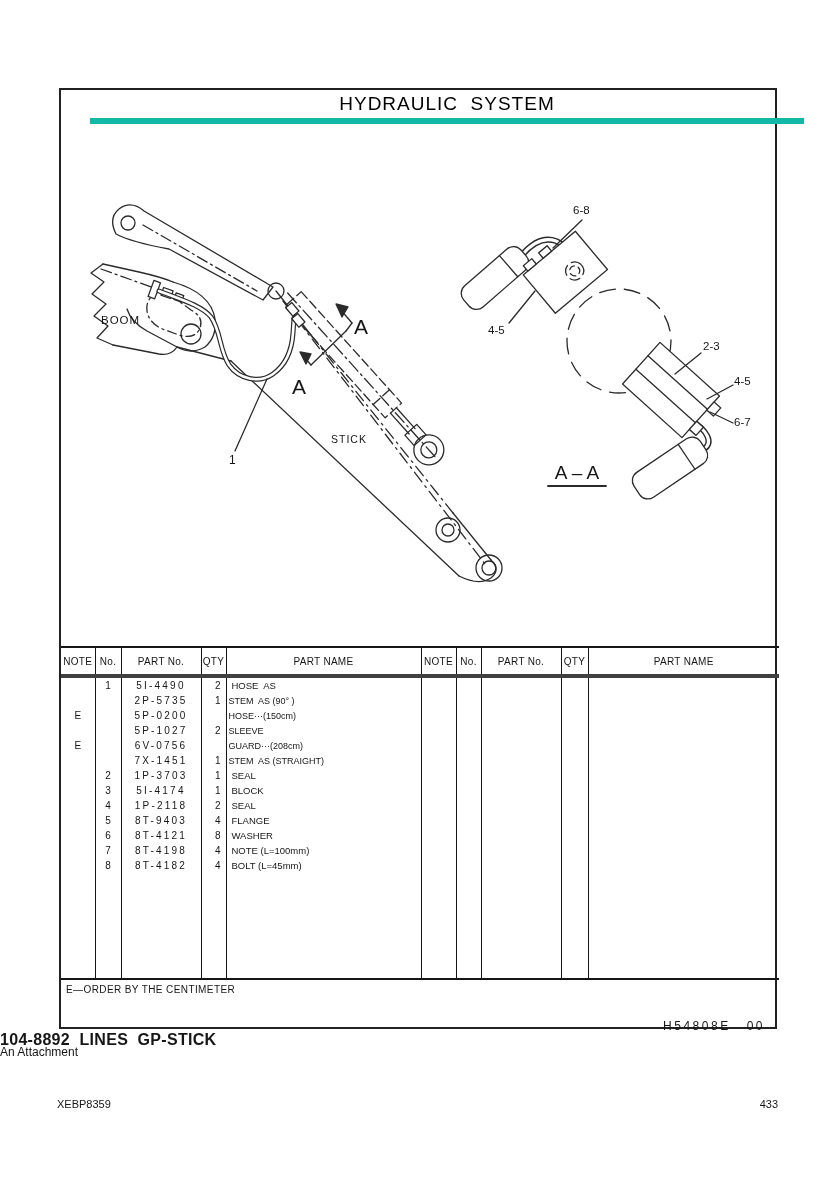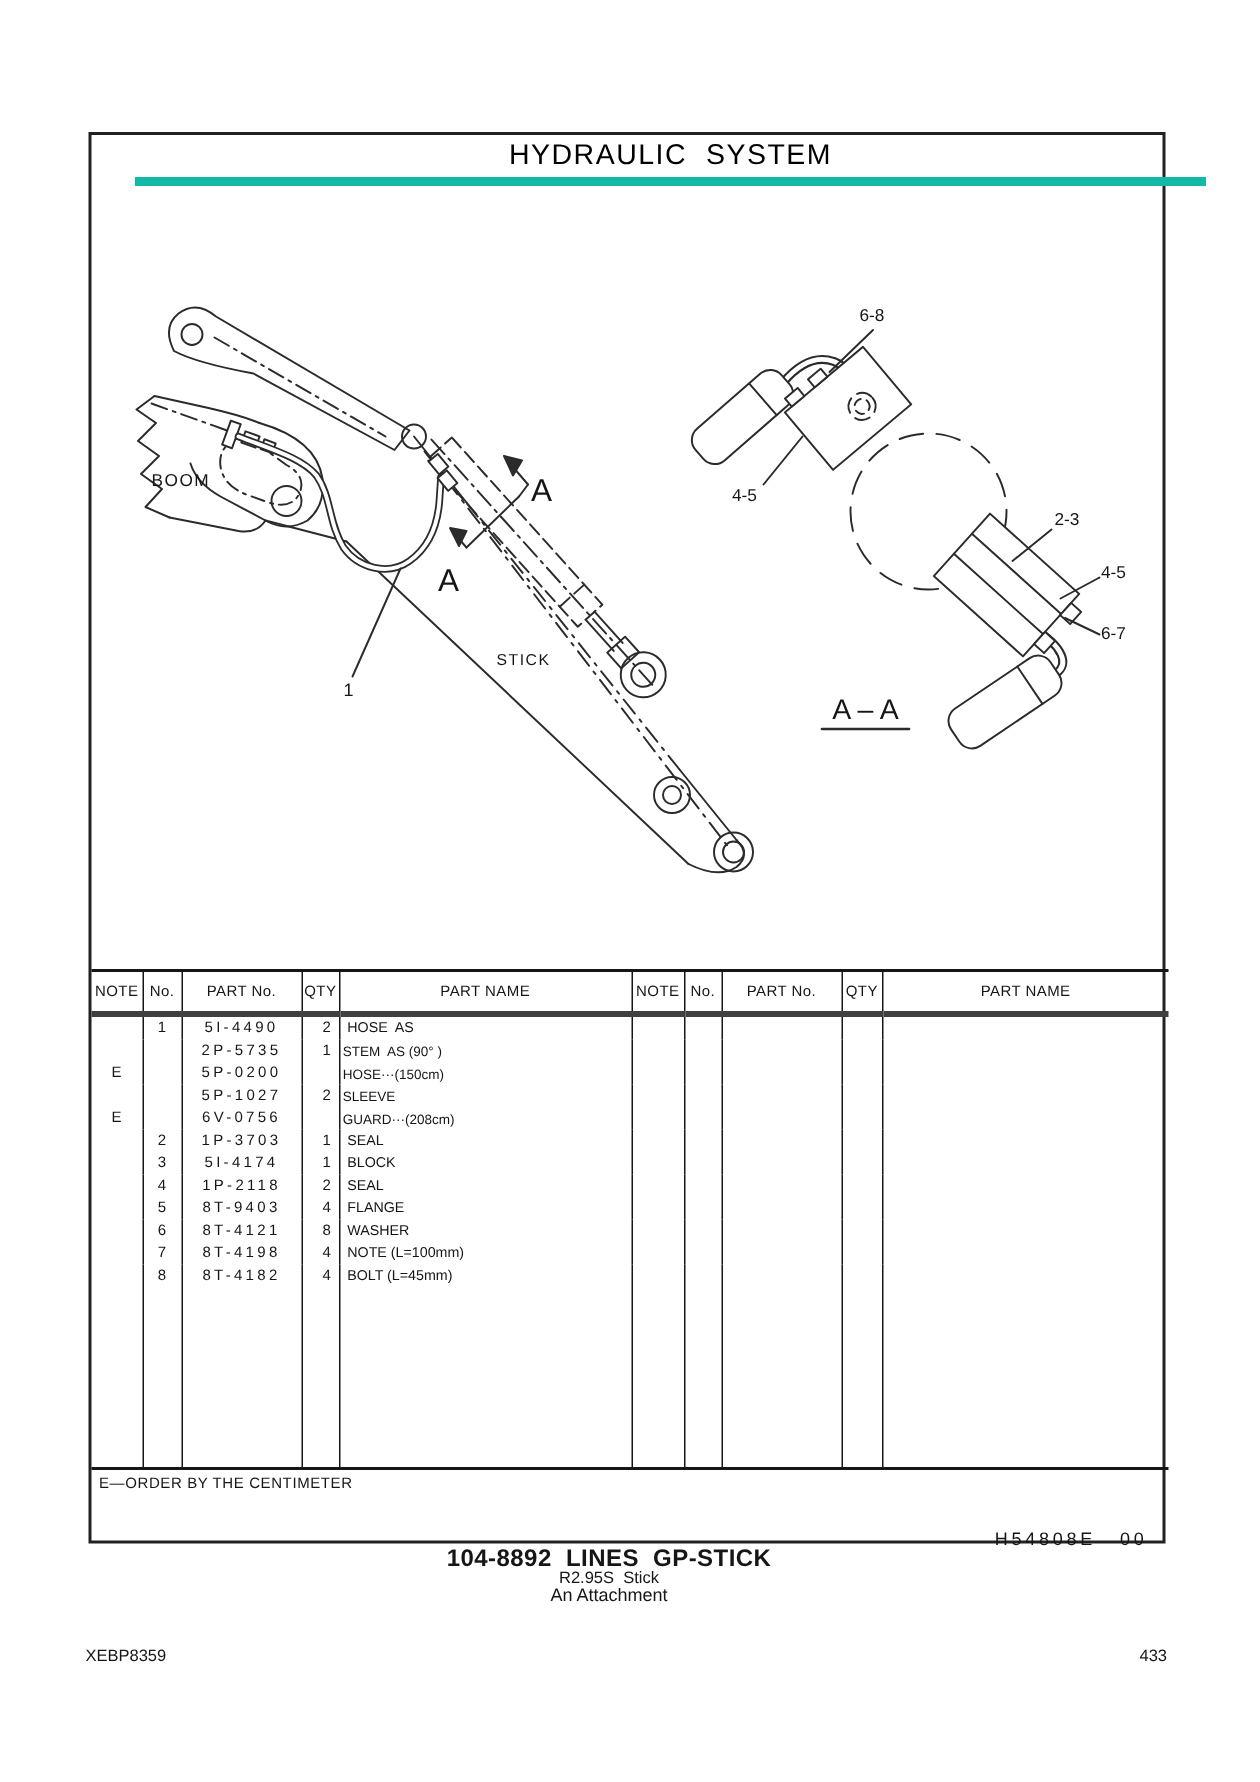--- a/index.html
+++ b/index.html
@@ -42,21 +42,21 @@
   td.c-part { text-align:center; letter-spacing:2.2px; font-size:10px; }
   td.c-qty { text-align:right; padding-right:5px; }
   td.c-name { text-align:left; padding-left:5px; white-space:pre; font-size:9.5px; }
   td.c-name.sub { padding-left:2px; font-size:9px; }
   tr.filler td { height:auto; }
 
   .order-note { position:absolute; left:5px; top:894px; font-size:10px; letter-spacing:0.4px; white-space:pre; }
   .doc-code { position:absolute; right:10px; top:915px; font-size:12px; letter-spacing:2.5px; white-space:pre; }
   .doc-code .rev { margin-left:16px; }
 
-  .caption { position:absolute; left:0; top:1032px; width:812px; text-align:center; }
+  .caption { position:absolute; left:0; top:1032px; width:812px; text-align:left; }
   .caption .l1 { font-size:16px; font-weight:bold; line-height:15px; white-space:pre; letter-spacing:0.3px; }
   .caption .l2 { font-size:11px; line-height:11px; white-space:pre; }
   .caption .l3 { font-size:11.5px; line-height:13px; }
   .caption .l4 { font-size:12px; line-height:11px; }
 
   .pf-left  { position:absolute; left:57px;  top:1098px; font-size:11px; }
   .pf-right { position:absolute; right:62px; top:1098px; font-size:11px; }
 </style>
 </head>
 <body>
@@ -274,20 +274,32 @@
           <td class="c-qty"></td>
           <td class="c-name sub">GUARD···(208cm)</td>
           <td></td>
             <td></td>
             <td></td>
             <td></td>
             <td></td>
         </tr>
         <tr>
           <td class="c-note"></td>
+          <td class="c-no"></td>
+          <td class="c-part">7X-1451</td>
+          <td class="c-qty">1</td>
+          <td class="c-name sub">STEM  AS (STRAIGHT)</td>
+          <td></td>
+            <td></td>
+            <td></td>
+            <td></td>
+            <td></td>
+        </tr>
+        <tr>
+          <td class="c-note"></td>
           <td class="c-no">2</td>
           <td class="c-part">1P-3703</td>
           <td class="c-qty">1</td>
           <td class="c-name">SEAL</td>
           <td></td>
             <td></td>
             <td></td>
             <td></td>
             <td></td>
         </tr>
@@ -381,20 +393,19 @@
     <div class="order-note">E—ORDER BY THE CENTIMETER</div>
 
     <div class="doc-code">
       <span>H54808E</span><span class="rev">00</span>
     </div>
 
   </div>
 
   <div class="caption">
     <div class="l1">104-8892  LINES  GP-STICK</div>
-    <div class="l2">R2.95S  Stick</div>
     <div class="l4">An Attachment</div>
   </div>
 
   <div class="pf-left">XEBP8359</div>
   <div class="pf-right">433</div>
 
 </div>
 
 </body></html>

